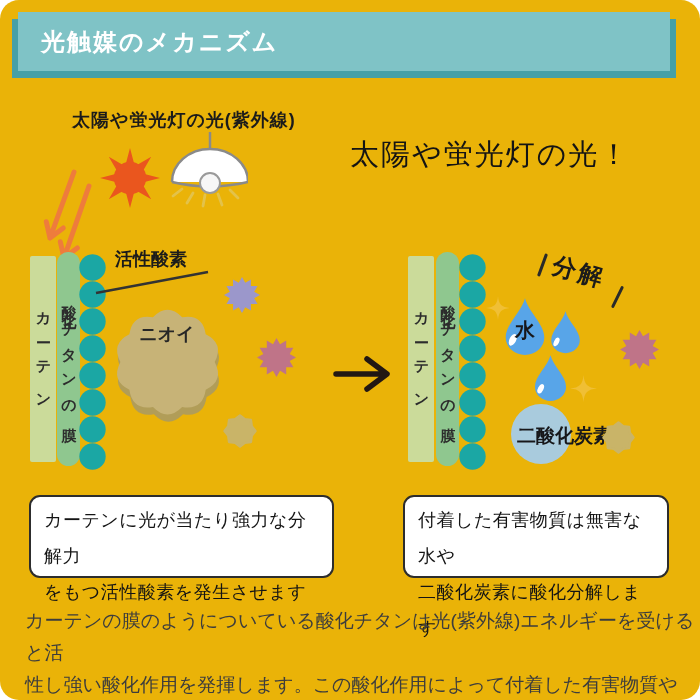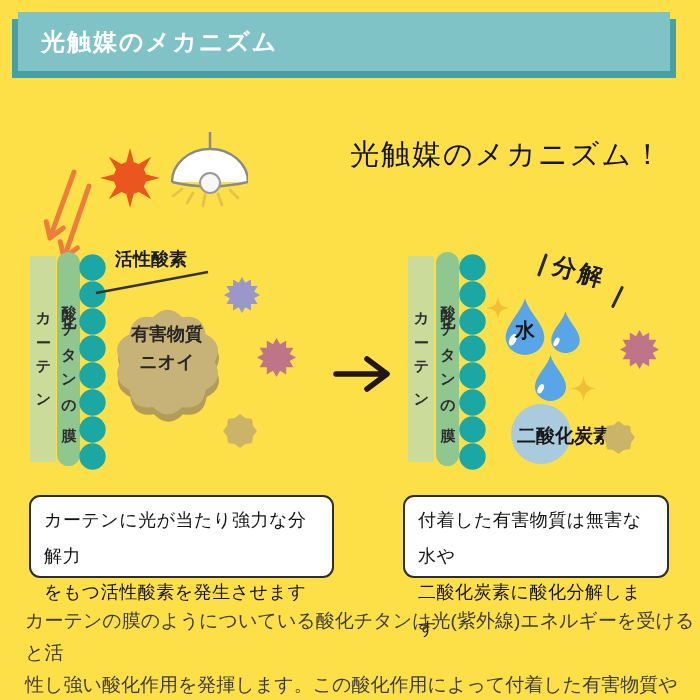--- a/index.html
+++ b/index.html
@@ -1,18 +1,18 @@
 <!DOCTYPE html>
 <html><head>
 <meta charset="utf-8">
 <style>
   * { margin:0; padding:0; box-sizing:border-box; }
   html,body { background:#fff; }
   body { font-family:"Liberation Sans","DejaVu Sans",sans-serif; color:#1c1c1c; }
-  #stage { position:relative; width:700px; height:700px; background:#fde047; overflow:hidden; }
+  #stage { position:relative; width:700px; height:700px; background:#eab308; overflow:hidden;border-radius:19px; }
 
   
   .banner { position:absolute; left:18px; top:12px; width:652px; height:59px;
             background:#7fc3c6; box-shadow:6px 7px 0 #46a0a6, -6px 7px 0 #46a0a6; }
   .banner h1 { font-size:24px; font-weight:bold; color:#ffffff; letter-spacing:2px;
                line-height:59px; padding-left:23px; }
 
   
   .uv-label { position:absolute; left:72px; top:108px; font-size:18px; font-weight:600; color:#1b1b1b; letter-spacing:1px; }
   .headline { position:absolute; left:350px; top:131px; font-size:29px; line-height:46px;
@@ -74,22 +74,23 @@
         <ellipse cx="21" cy="103" rx="8" ry="15" fill="#ffffff" transform="rotate(26 21 103)"></ellipse>
       </g>
       <path id="sparkp" d="M50 0 C53 35 65 47 100 50 C65 53 53 65 50 100 C47 65 35 53 0 50 C35 47 47 35 50 0 Z"></path>
     </defs>
   </svg>
 
   <div class="banner">
     <h1>光触媒のメカニズム</h1>
   </div>
 
+  <div class="uv-label">太陽や蛍光灯の光(紫外線)</div>
   <div class="headline">
-    <div>光触媒のメカニズム！</div>
+    <div>太陽や蛍光灯の光！</div>
   </div>
 
   <svg class="abs" style="left:100px;top:148px" width="60" height="60" viewBox="0 0 200 200">
     <use href="#rays8" fill="#ea561e"></use>
     <circle cx="100" cy="100" r="54" fill="#ea561e"></circle>
   </svg>
 
   <svg class="abs" style="left:168px;top:132px" width="80" height="76" viewBox="0 0 80 76">
     <line x1="42" y1="0" x2="42" y2="20" stroke="#8a8a8a" stroke-width="2.5"></line>
     <rect x="38.5" y="18" width="7" height="8" fill="#5a5a5a"></rect>
@@ -130,21 +131,20 @@
   <div class="active-oxygen">活性酸素</div>
   <svg class="abs" style="left:92px;top:266px" width="122" height="32" viewBox="0 0 122 32">
     <line x1="4" y1="27" x2="116" y2="6" stroke="#333" stroke-width="2.5"></line>
   </svg>
 
   <svg class="abs" style="left:102px;top:295px" width="132" height="136" viewBox="-9 -10 143 150">
     <use href="#blobp" fill="#b19d58" transform="translate(1,8)"></use>
     <use href="#blobp" fill="#c7b377"></use>
   </svg>
   <div class="blob-text">
-    <div>有害物質</div>
     <div>ニオイ</div>
   </div>
 
   <svg class="abs" style="left:224px;top:277px" width="36" height="36" viewBox="0 0 200 200">
     <use href="#burst12" fill="#9b97cb"></use>
   </svg>
   <svg class="abs" style="left:257px;top:338px" width="39" height="39" viewBox="0 0 200 200">
     <use href="#burst12" fill="#bf7488"></use>
   </svg>
   <svg class="abs" style="left:223px;top:414px" width="34" height="34" viewBox="-10 -10 220 220">

